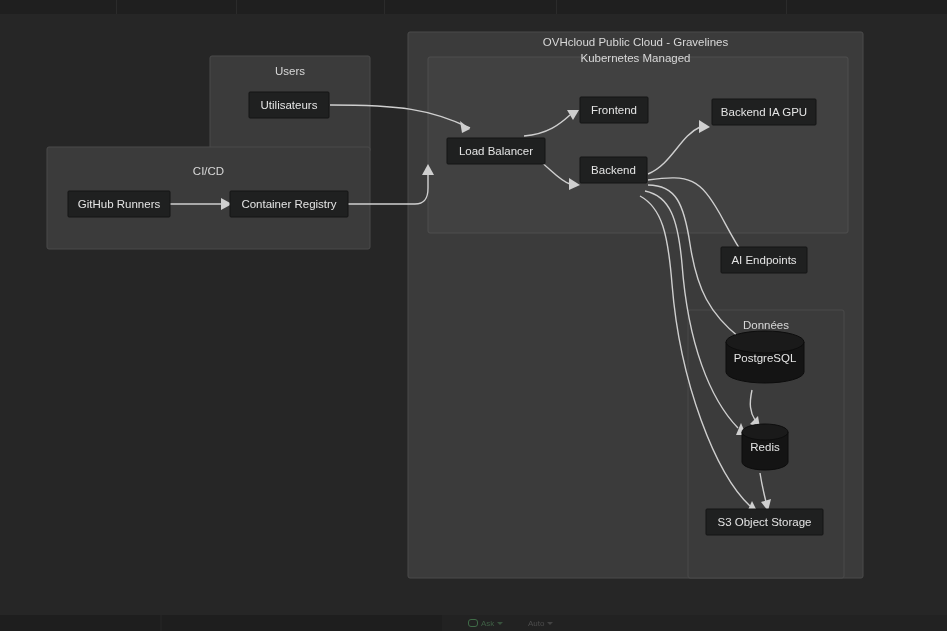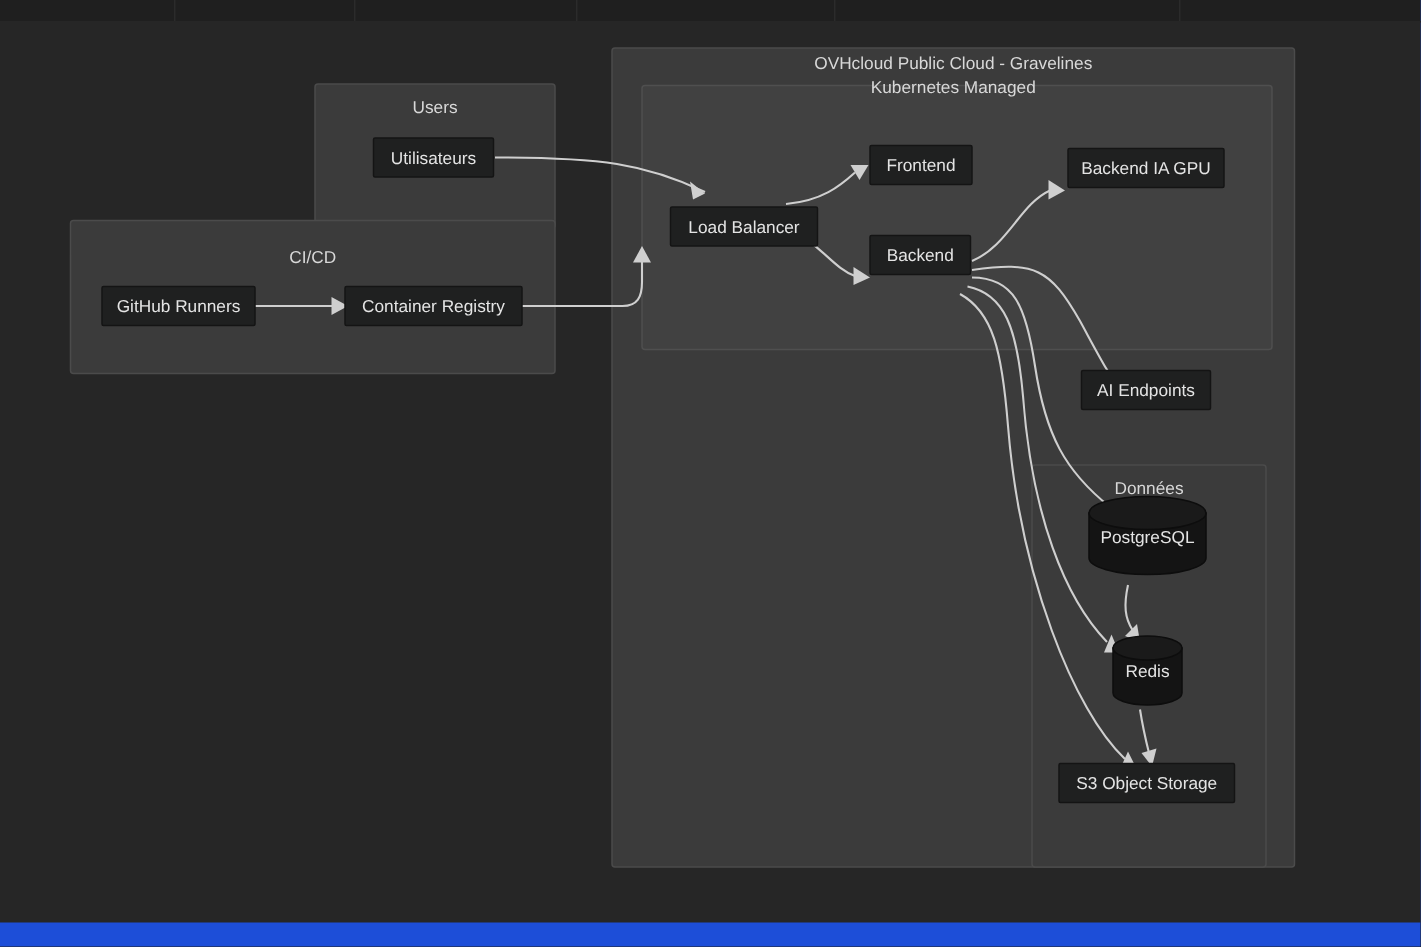--- a/index.html
+++ b/index.html
@@ -1,18 +1,18 @@
 <!DOCTYPE html>
 <html><head>
 <meta charset="utf-8">
 <style>
   html,body{margin:0;padding:0;background:#1e1e1e;}
   body{width:947px;height:631px;overflow:hidden;
        font-family:"Liberation Sans","DejaVu Sans",sans-serif;}
-  #app{position:relative;width:947px;height:631px;background:#1d4ed8;}
+  #app{position:relative;width:947px;height:631px;background:#eab308;}
 
   
   .topstrip{position:absolute;left:0;top:0;width:947px;height:14px;
             background:#1f1f1f;border-bottom:1px solid #1b1b1b;}
   .topstrip .seg{position:absolute;top:0;height:14px;border-right:1px solid #2b2b2b;}
 
   
   .canvas{position:absolute;left:0;top:14px;width:947px;height:601px;background:#262626;}
   svg.diagram{position:absolute;left:0;top:0;width:947px;height:601px;display:block;}
 
@@ -199,14 +199,27 @@
       </g>
 
       <g>
         <rect class="nodeBox" x="706" y="495" width="117" height="26" rx="1"></rect>
         <text class="nodeLabel" x="764.5" y="509">S3 Object Storage</text>
       </g>
 
     </svg>
   </div>
 
+  <div class="agentbar">
+    <div class="lseg" style="left:0;width:160px;"></div>
+    <div class="lseg" style="left:162px;width:280px;"></div>
+    <div class="pill" style="left:468px;">
+      <span class="bubble"></span>
+      <span>Ask</span>
+      <span class="caret"></span>
+    </div>
+    <div class="pill dim" style="left:528px;">
+      <span>Auto</span>
+      <span class="caret"></span>
+    </div>
+  </div>
 
 </div>
 
 </body></html>

